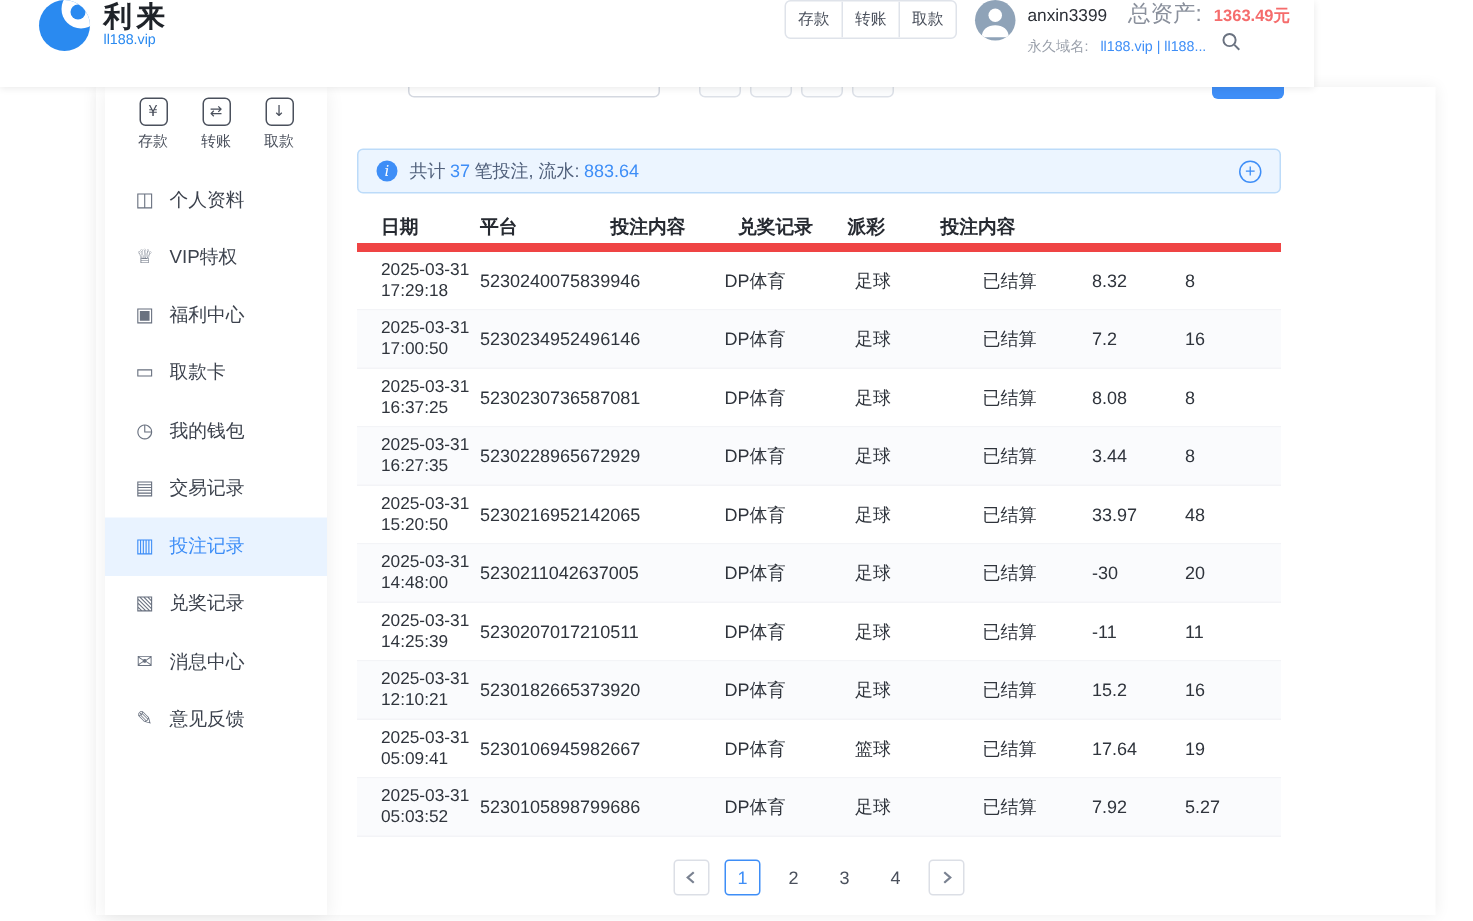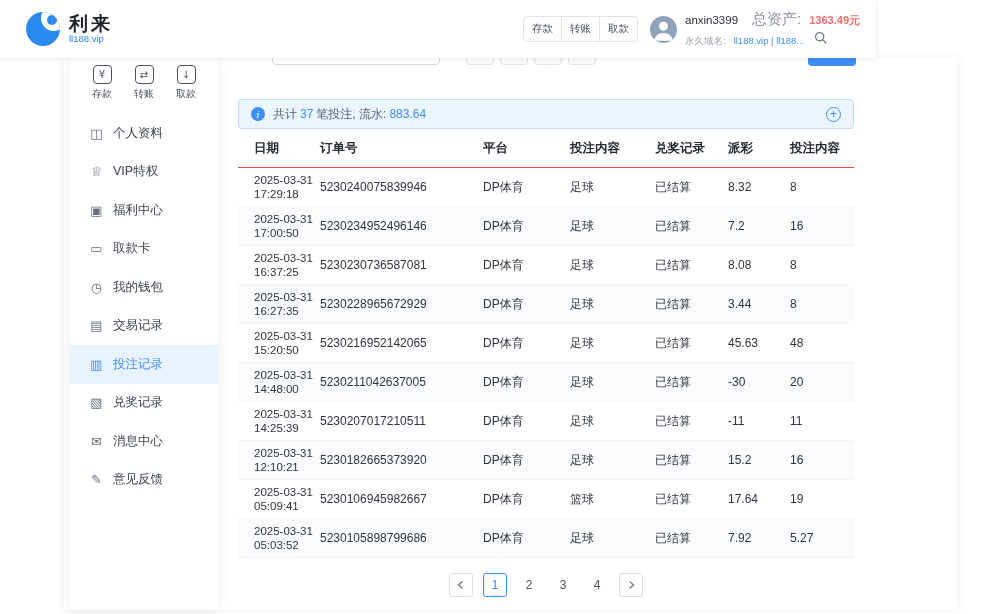--- a/index.html
+++ b/index.html
@@ -1,21 +1,21 @@
 <!DOCTYPE html>
 <html><head>
 <meta charset="utf-8">
 <style>
   * { margin:0; padding:0; box-sizing:border-box; }
   html,body { width:982px; height:614px; }
   body { position:relative; font-family:"Liberation Sans","DejaVu Sans",sans-serif; background:#fff; overflow:hidden; }
 
   
   .navbar { position:absolute; top:0; left:0; width:876px; height:58px; background:#fff;
-            box-shadow:0 1px 5px rgba(0,0,0,.09); display:flex; align-items:center;
+            box-shadow:0 1px 5px rgba(0,0,0,.09); display:flex; align-items:flex-start;
             padding:0 16px 0 26px; z-index:30; }
   .logo { display:flex; align-items:center; gap:9px; cursor:pointer; flex:none; }
   .logo-mark { width:34px; height:34px; border-radius:50%; background:#2a8af0; position:relative; overflow:hidden; flex:none; }
   .logo-mark::after { content:""; position:absolute; width:26px; height:26px; border-radius:50%; background:#fff; top:-7px; right:-7px; }
   .logo-mark::before { content:""; position:absolute; width:10px; height:10px; border-radius:50%; background:#2a8af0; top:3px; right:3px; z-index:2; }
   .brand-col { display:flex; flex-direction:column; line-height:1.05; }
   .brand-title { font-size:19px; font-weight:bold; color:#1f2329; letter-spacing:3px; }
   .brand-domain { font-size:9.5px; color:#2a8af0; margin-top:1px; }
 
   .main-nav { display:flex; gap:19px; margin-left:20px; }
@@ -74,21 +74,21 @@
            padding:0 12px; font-size:12px; color:#51617c; }
   .info-badge { width:14px; height:14px; border-radius:50%; background:#3e8ef7; color:#fff; font-size:10px;
                 font-style:italic; display:flex; align-items:center; justify-content:center; margin-right:8px;
                 flex:none; font-family:"DejaVu Serif",serif; }
   .sum-num { color:#3e8ef7; margin:0 3px; }
   .plus-circle { margin-left:auto; width:15px; height:15px; border:1.2px solid #3e8ef7; border-radius:50%;
                  color:#3e8ef7; font-size:12px; display:flex; align-items:center; justify-content:center;
                  cursor:pointer; line-height:1; }
 
   .table { position:absolute; top:82px; left:8px; width:616px; }
-  .thead { display:flex; height:28px; align-items:flex-start; padding-left:16px; border-bottom:1px solid #ef4444; }
+  .thead { display:flex; height:28px; align-items:center; padding-left:16px; border-bottom:6px solid #ef4444; }
   .th { font-size:12.5px; font-weight:bold; color:#262a31; }
   .tr { display:flex; align-items:center; height:39px; padding-left:16px; border-bottom:1px solid #f3f4f7; }
   .tbody .tr:nth-child(even) { background:#fafbfd; }
   .td { font-size:12px; color:#2f343c; }
   .c-date{width:66px;} .c-order{width:163px;} .c-platform{width:87px;} .c-content{width:85px;}
   .c-status{width:73px;} .c-payout{width:62px;} .c-valid{width:64px;}
   .date-line { font-size:11.5px; line-height:14.5px; color:#2f343c; }
 
   .pagination { position:absolute; top:515px; left:8px; width:616px; display:flex; align-items:center;
                 justify-content:center; gap:10px; }
@@ -222,21 +222,20 @@
       <span>共计</span>
       <span class="sum-num">37</span>
       <span>笔投注, 流水:</span>
       <span class="sum-num">883.64</span>
       <span class="plus-circle">+</span>
     </div>
 
     <div class="table">
       <div class="thead">
         <span class="th c-date">日期</span>
-        <span class="th c-order">订单号</span>
         <span class="th c-platform">平台</span>
         <span class="th c-content">投注内容</span>
         <span class="th c-status">兑奖记录</span>
         <span class="th c-payout">派彩</span>
         <span class="th c-valid">投注内容</span>
       </div>
 
       <div class="tbody">
 
         <div class="tr">
@@ -293,21 +292,21 @@
 
         <div class="tr">
           <span class="td c-date">
             <span class="date-line" style="display:block">2025-03-31</span>
             <span class="date-line" style="display:block">15:20:50</span>
           </span>
           <span class="td c-order">5230216952142065</span>
           <span class="td c-platform">DP体育</span>
           <span class="td c-content">足球</span>
           <span class="td c-status">已结算</span>
-          <span class="td c-payout">45.63</span>
+          <span class="td c-payout">33.97</span>
           <span class="td c-valid">48</span>
         </div>
 
         <div class="tr">
           <span class="td c-date">
             <span class="date-line" style="display:block">2025-03-31</span>
             <span class="date-line" style="display:block">14:48:00</span>
           </span>
           <span class="td c-order">5230211042637005</span>
           <span class="td c-platform">DP体育</span>

